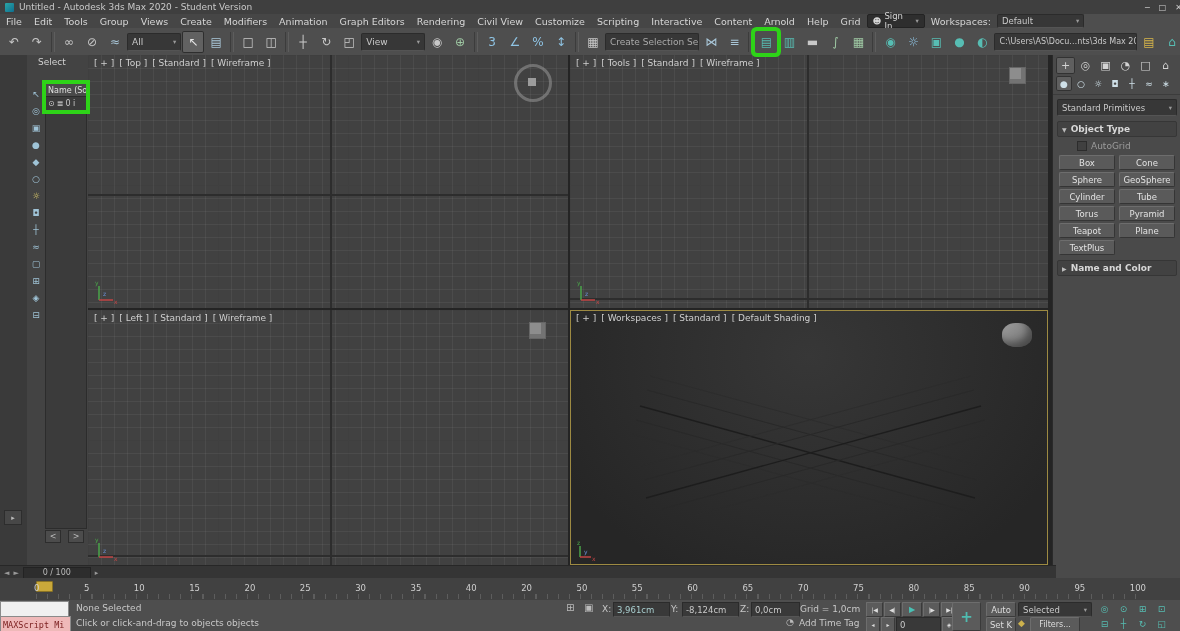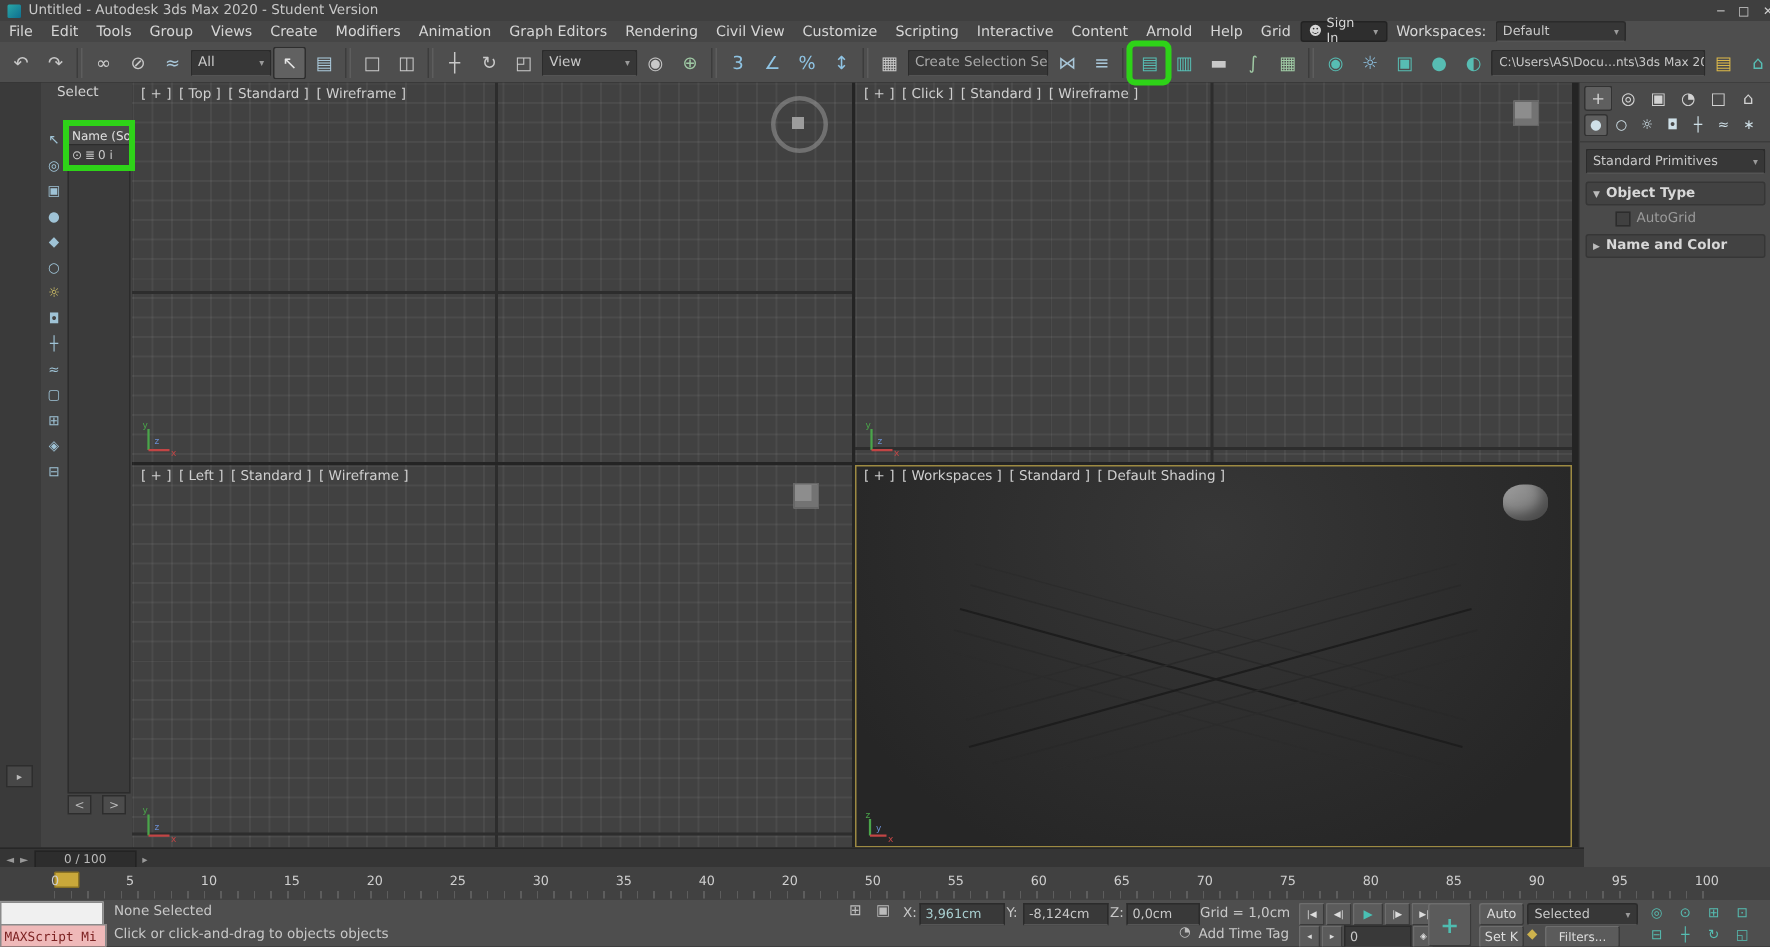--- a/index.html
+++ b/index.html
@@ -297,21 +297,21 @@
       <text x="20" y="25" fill="#c24545" font-size="6">x</text>
       <text x="9" y="17" fill="#6b8fd4" font-size="6">z</text>
     </svg>
   </div>
 
   <div class="vp ortho" id="vp-front">
     <div class="ax-v" style="left:49.6%"></div>
     <div class="ax-h" style="top:96%"></div>
     <div class="vp-label">
       <span>[ + ]</span>
-        <span>[ Click ]</span>
+        <span>[ Tools ]</span>
         <span>[ Standard ]</span>
         <span>[ Wireframe ]</span>
     </div>
     <div class="mini-cube"></div>
     <svg class="tripod" width="26" height="26">
       <line x1="5" y1="21" x2="5" y2="7" stroke="#4aa54a" stroke-width="1.5"></line>
       <line x1="5" y1="21" x2="19" y2="21" stroke="#c24545" stroke-width="1.5"></line>
       <text x="1" y="6" fill="#4aa54a" font-size="6">y</text>
       <text x="20" y="25" fill="#c24545" font-size="6">x</text>
       <text x="9" y="17" fill="#6b8fd4" font-size="6">z</text>
@@ -388,20 +388,33 @@
       <span>Standard Primitives</span>
       <span class="dd">▾</span>
     </div>
     <div class="rollout">
       <span class="arr">▼</span>
       <span>Object Type</span>
     </div>
     <div class="autogrid">
       <span class="cb"></span>
       <span>AutoGrid</span>
+    </div>
+    <div class="ot-grid">
+      <span class="ot-btn">Box</span>
+        <span class="ot-btn">Cone</span>
+        <span class="ot-btn">Sphere</span>
+        <span class="ot-btn">GeoSphere</span>
+        <span class="ot-btn">Cylinder</span>
+        <span class="ot-btn">Tube</span>
+        <span class="ot-btn">Torus</span>
+        <span class="ot-btn">Pyramid</span>
+        <span class="ot-btn">Teapot</span>
+        <span class="ot-btn">Plane</span>
+        <span class="ot-btn">TextPlus</span>
     </div>
     <div class="rollout">
       <span class="arr">▶</span>
       <span>Name and Color</span>
     </div>
   </div>
 
   <div id="trackbar">
     <span class="tb-ico">◄</span>
       <span class="tb-ico">►</span>

